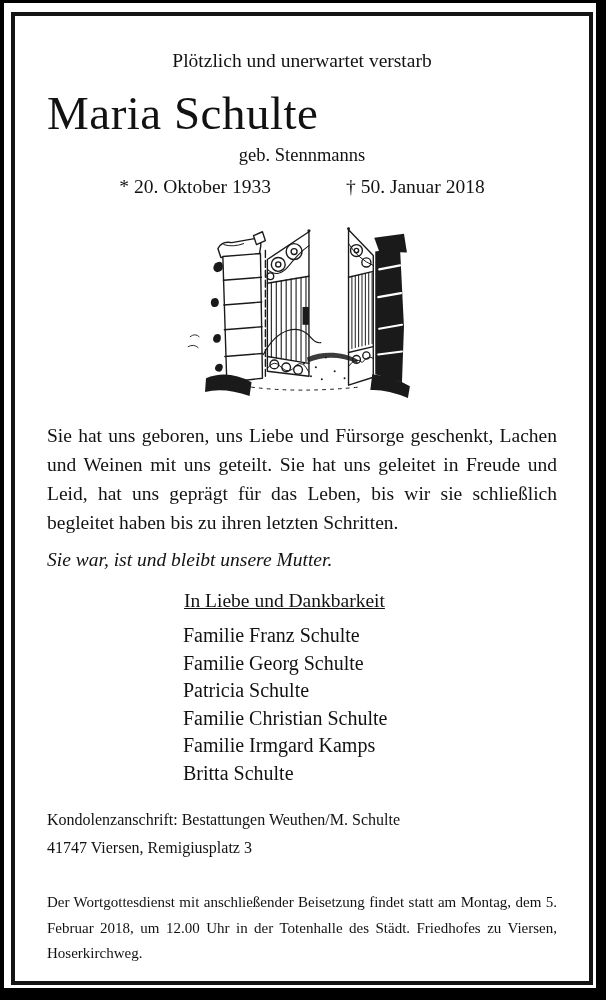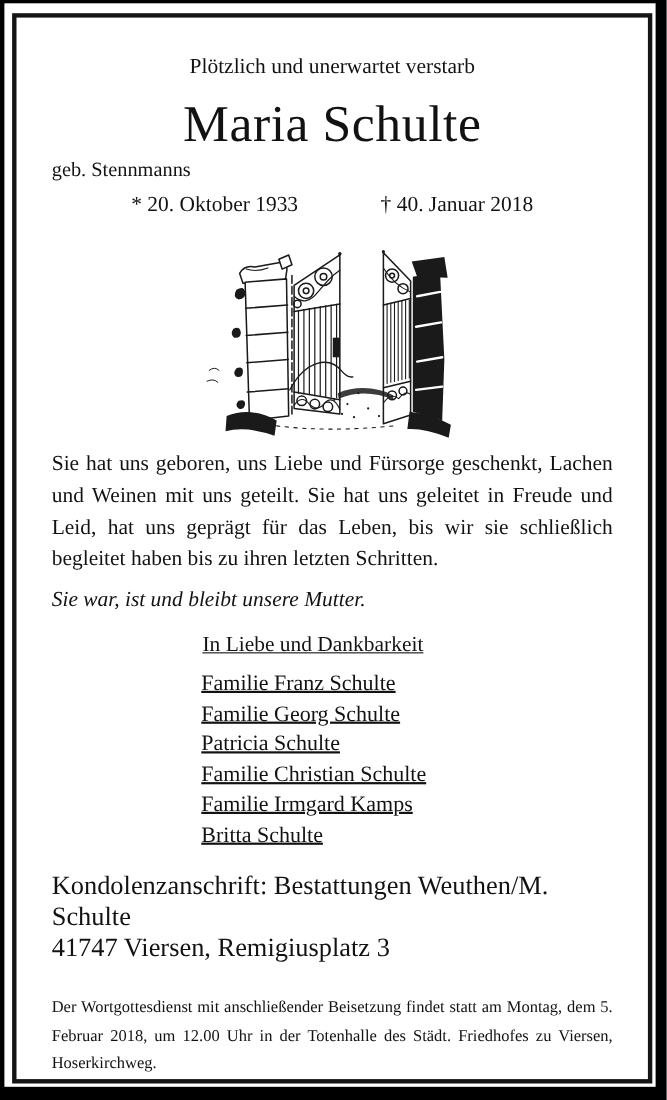--- a/index.html
+++ b/index.html
@@ -17,48 +17,48 @@
   .frame{
     position:absolute;left:7px;top:9px;right:3px;bottom:3px;
     border:4px solid #141414;
     background:#ffffff;
   }
   .content{
     position:absolute;left:0;top:0;right:0;bottom:0;
     padding:34px 32px 0 32px;
   }
   .intro{font-size:19.5px;line-height:22px;text-align:center;}
-  .name{font-size:47px;line-height:54px;text-align:center;margin-top:14px;letter-spacing:0.5px;}
-  .maiden{font-size:18.5px;line-height:21px;text-align:left;margin-top:5px;}
+  .name{font-size:47px;line-height:54px;margin-top:14px;letter-spacing:0.5px;}
+  .maiden{font-size:18.5px;line-height:21px;text-align:center;margin-top:5px;}
   .dates{font-size:19.5px;line-height:23px;margin-top:9px;display:flex;justify-content:center;gap:75px;}
   .gate{display:block;width:290px;height:193px;margin:10px 0 0 112px;}
-  .tribute{font-size:19.5px;line-height:29px;text-align:justify;margin-top:6px;}
+  .tribute{font-size:19.5px;line-height:29px;text-align:justify;margin-top:20px;}
   .tribute2{font-size:19.5px;line-height:29px;margin-top:8px;font-style:italic;}
   .farewell{font-size:19.5px;line-height:28px;margin:13px 0 0 137px;text-decoration:underline;}
-  .mourners{margin:7px 0 0 136px;text-decoration:underline;}
+  .mourners{margin:7px 0 0 136px;}
   .mourners div{font-size:20px;line-height:27.5px;}
-  .condolence{font-size:24px;line-height:28px;margin-top:19px;}
+  .condolence{font-size:16px;line-height:28px;margin-top:19px;}
   .service{font-size:15px;line-height:25.5px;text-align:justify;margin-top:28px;}
 </style>
 </head>
 <body>
 
 <div class="page">
   <div class="frame">
     <div class="content">
 
       <div class="intro">Plötzlich und unerwartet verstarb</div>
 
       <div class="name">Maria Schulte</div>
 
       <div class="maiden">geb. Stennmanns</div>
 
       <div class="dates">
         <span>* 20. Oktober 1933</span>
-        <span>† 40. Januar 2018</span>
+        <span>† 50. Januar 2018</span>
       </div>
 
       <svg class="gate" viewBox="0 0 290 195" aria-hidden="true">
         <g stroke="#1a1a1a" stroke-width="1.4" fill="none" stroke-linecap="round" stroke-linejoin="round">
 
           <path d="M58 41 Q62 33 72 35 L95 31 Q103 32 101 40 L100 47 L61 50 Z" fill="#ffffff"></path>
           <path d="M64 37 Q73 40 84 36" stroke-width="1"></path>
 
           <path d="M63 49 L101 46 L103 172 L67 176 Z" fill="#ffffff"></path>
           <path d="M63.5 73 L102 70"></path>

